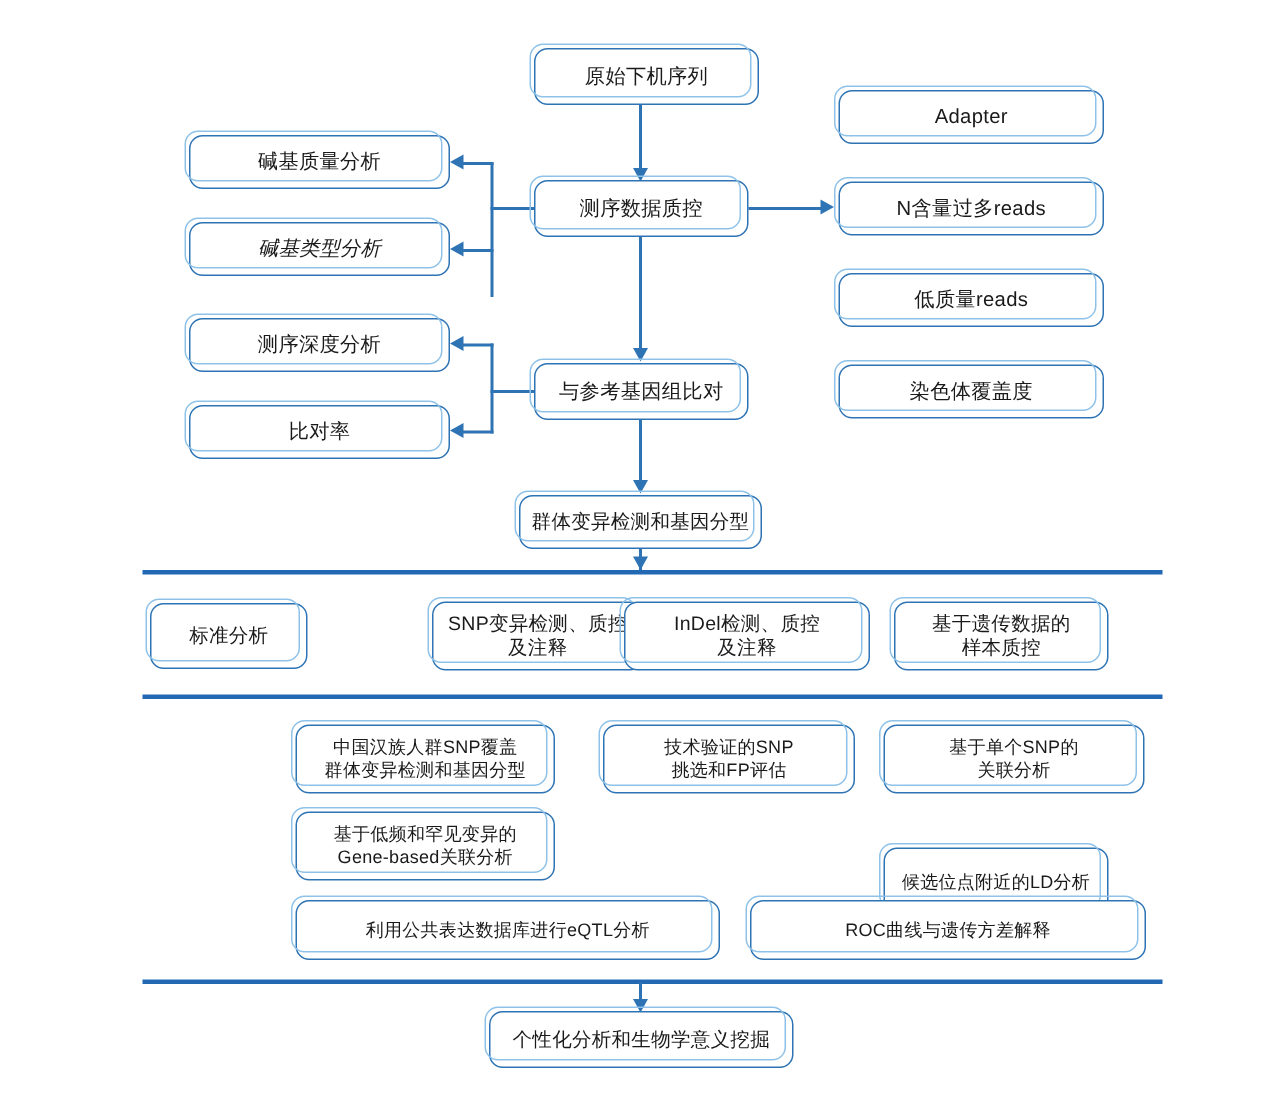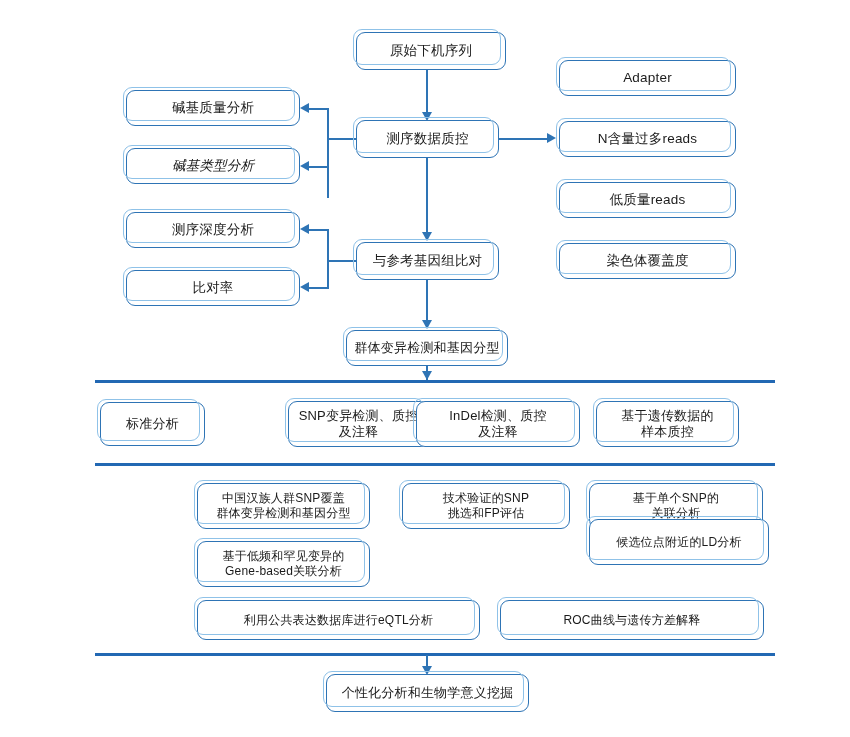--- a/index.html
+++ b/index.html
@@ -226,21 +226,21 @@
       <span>关联分析</span>
     </span>
   </div>
 
   <div class="fbox tiny" style="left:197px; top:541px; width:173px; height:46px;">
     <span>
       <span>基于低频和罕见变异的</span>
       <span>Gene-based关联分析</span>
     </span>
   </div>
-  <div class="fbox tiny" style="left:589px; top:519px; width:180px; height:46px;align-items:center;">
+  <div class="fbox tiny" style="left:589px; top:565px; width:150px; height:46px;align-items:center;">
     <span>候选位点附近的LD分析</span>
   </div>
 
   <div class="fbox tiny" style="left:197px; top:600px; width:283px; height:40px;">
     <span>利用公共表达数据库进行eQTL分析</span>
   </div>
   <div class="fbox tiny" style="left:500px; top:600px; width:264px; height:40px;">
     <span>ROC曲线与遗传方差解释</span>
   </div>
 

